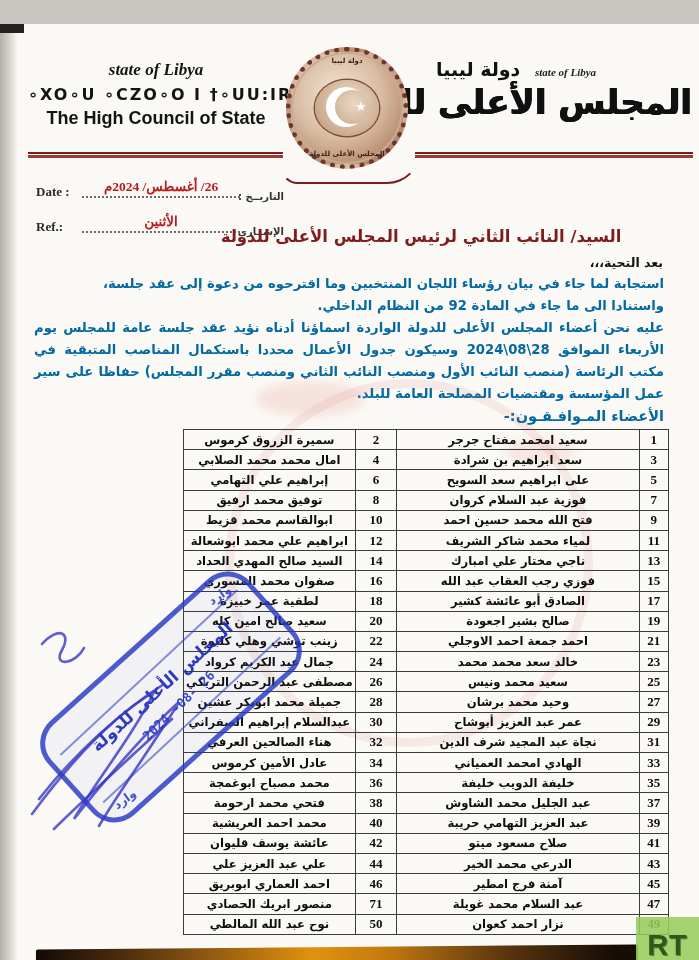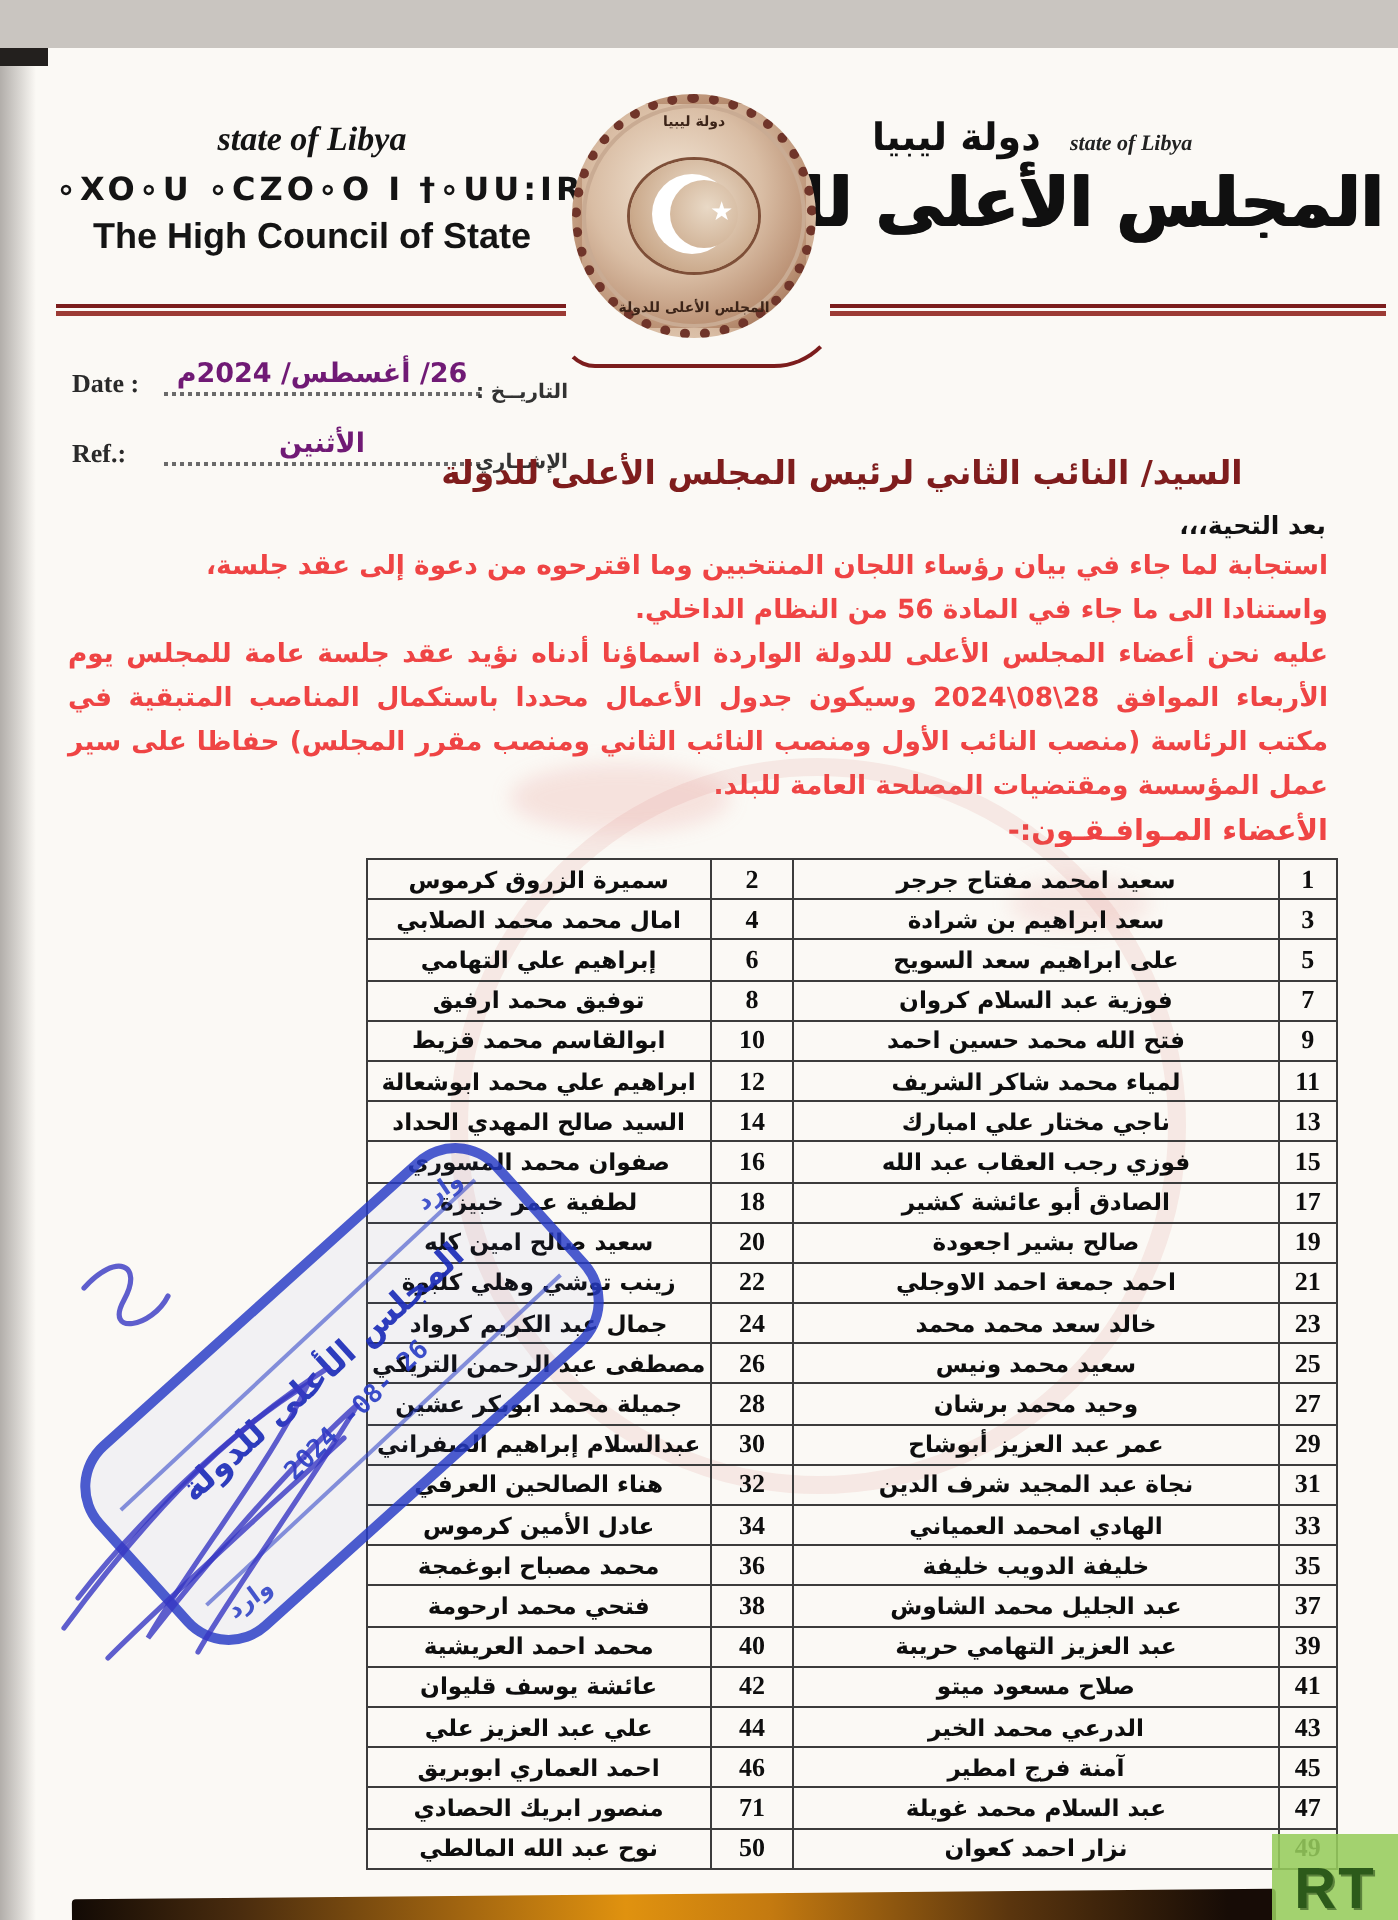--- a/index.html
+++ b/index.html
@@ -35,28 +35,28 @@
       box-shadow:0 0 0 1.5px #7e4f38;}
   .crescent{position:absolute;left:11px;top:7px;width:40px;height:40px;border-radius:50%;background:#ffffff;}
   .crescent-cut{position:absolute;left:20px;top:10px;width:34px;height:34px;border-radius:50%;
       background:radial-gradient(circle at 55% 40%,#e9d9c6,#cbaa8c);}
   .seal-star{position:absolute;left:40px;top:20px;color:#ffffff;font-size:13px;line-height:1;}
   
   .meta-row{left:36px;width:248px;height:28px;}
   .meta-row .en-label{position:absolute;left:0;bottom:-2px;font-family:"Liberation Serif",serif;font-weight:bold;font-size:13px;color:#2a2a2a;}
   .meta-row .dotline{position:absolute;left:46px;right:44px;bottom:0;border-bottom:2px dotted #6a6a6a;}
   .meta-row .hand-value{position:absolute;left:46px;right:44px;bottom:3px;text-align:center;direction:rtl;
-      font-weight:bold;font-size:13.5px;color:#701a75;white-space:nowrap;}
+      font-weight:bold;font-size:13.5px;color:#b91c1c;white-space:nowrap;font-family:Liberation Serif, serif;}
   .meta-row .ar-label{position:absolute;right:0;bottom:-4px;direction:rtl;font-size:10px;font-weight:bold;color:#333;}
   
   #subject{left:175px;top:203px;width:492px;text-align:center;direction:rtl;
       font-weight:bold;font-size:16.5px;color:#7f1d1d;white-space:nowrap;}
   #greeting{right:36px;top:231px;direction:rtl;font-weight:bold;font-size:12.5px;color:#111;}
   #body-text{left:34px;top:249px;width:630px;direction:rtl;text-align:justify;
-      font-weight:bold;font-size:13.2px;line-height:22px;color:#ef4444;}
+      font-weight:bold;font-size:13.2px;line-height:22px;color:#0369a1;}
   #body-text p{margin:0;}
   #members-heading{font-weight:bold;font-size:14.5px;text-align:right;}
   
   #members-table{left:183px;top:405px;width:486px;border-collapse:collapse;direction:rtl;z-index:2;}
   #members-table td{border:1px solid #3c3c3c;height:19.2px;padding:0 2px;text-align:center;vertical-align:middle;
       color:#0e0e0e;white-space:nowrap;overflow:hidden;}
   #members-table td.num-cell{font-family:"Liberation Serif",serif;font-size:13px;font-weight:bold;}
   #members-table td.name-cell{font-weight:bold;font-size:11.6px;}
   #members-table col.c-num-odd{width:30px;} #members-table col.c-name-odd{width:247px;}
   #members-table col.c-num-even{width:43px;} #members-table col.c-name-even{width:166px;}
@@ -139,21 +139,21 @@
     <span class="en-label">Ref.:</span>
     <span class="hand-value">الأثنين</span>
     <span class="dotline"></span>
     <span class="ar-label">الإشــاري</span>
   </div>
 
   <div class="abs" id="subject">السيد/ النائب الثاني لرئيس المجلس الأعلى للدولة</div>
   <div class="abs" id="greeting">بعد التحية،،،</div>
   <div class="abs" id="body-text">
     <p>استجابة لما جاء في بيان رؤساء اللجان المنتخبين وما اقترحوه من دعوة إلى عقد جلسة،</p>
-    <p>واستنادا الى ما جاء في المادة 56 من النظام الداخلي.</p>
+    <p>واستنادا الى ما جاء في المادة 92 من النظام الداخلي.</p>
     <p>عليه نحن أعضاء المجلس الأعلى للدولة الواردة اسماؤنا أدناه نؤيد عقد جلسة عامة للمجلس يوم الأربعاء الموافق 28\08\2024 وسيكون جدول الأعمال محددا باستكمال المناصب المتبقية في مكتب الرئاسة (منصب النائب الأول ومنصب النائب الثاني ومنصب مقرر المجلس) حفاظا على سير عمل المؤسسة ومقتضيات المصلحة العامة للبلد.</p>
     <div id="members-heading">الأعضاء المـوافـقـون:-</div>
   </div>
 
   <table class="abs" id="members-table">
     <colgroup>
       <col class="c-num-odd">
         <col class="c-name-odd">
         <col class="c-num-even">
         <col class="c-name-even">

